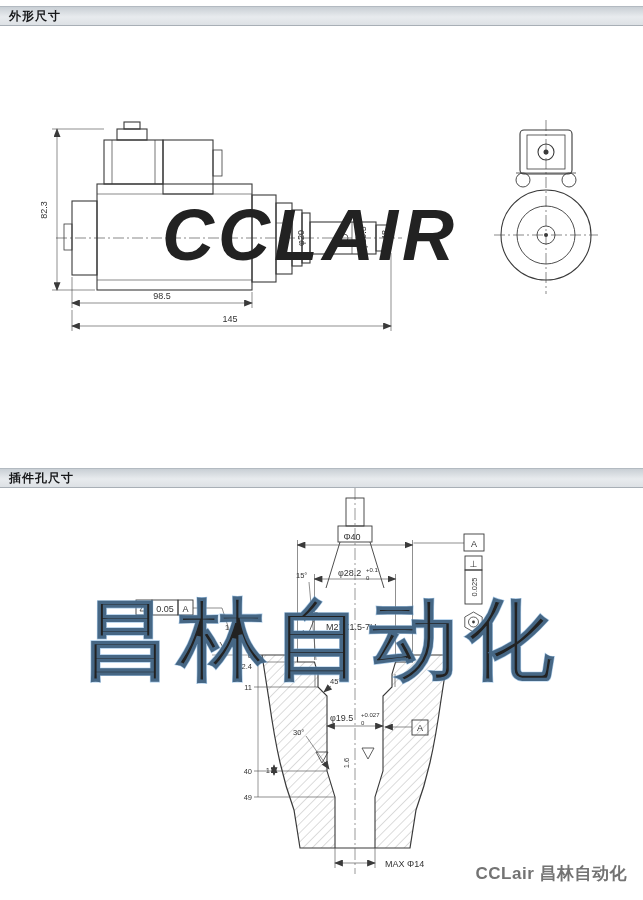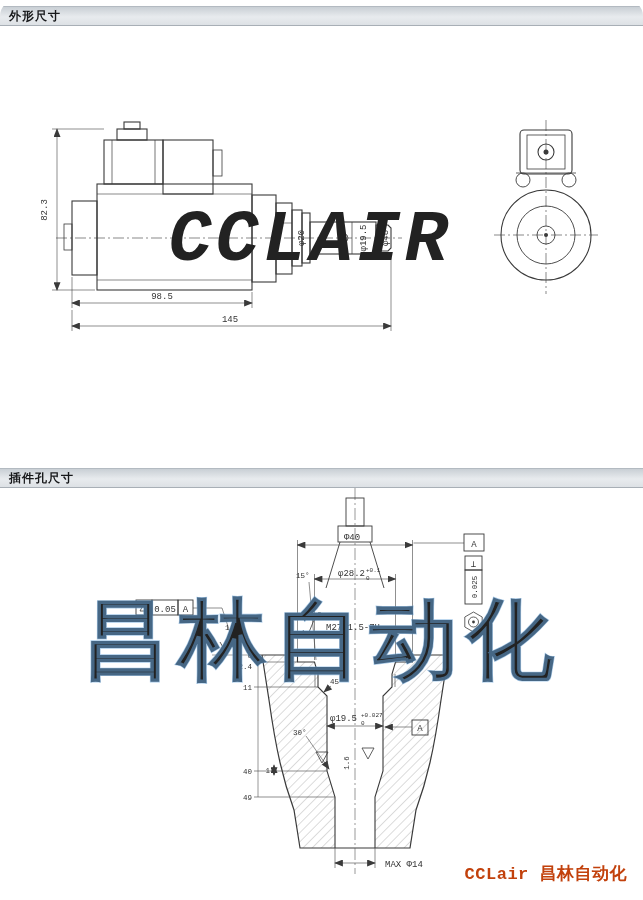--- a/index.html
+++ b/index.html
@@ -1,25 +1,25 @@
 <!DOCTYPE html>
 <html><head>
 <meta charset="utf-8">
 <style>
   html,body{margin:0;padding:0;background:#ffffff;}
   .page{position:relative;width:643px;height:900px;background:#fff;overflow:hidden;
-        font-family:Liberation Mono, monospace;border-radius:16px;}
+        font-family:Liberation Sans, sans-serif;}
   .section-header{position:absolute;left:0;width:643px;height:20px;box-sizing:border-box;
         background:linear-gradient(180deg,#c9cfd5 0%,#e8ebee 55%,#dde1e5 100%);
         border-top:1px solid #b3bac1;border-bottom:1px solid #a8afb6;
         display:flex;align-items:center;padding:0 9px;
         font-size:12px;font-weight:bold;color:#17181a;letter-spacing:1px;}
   .drawing{position:absolute;left:0;width:643px;}
   .footer-logo{position:absolute;top:862px;right:16px;font-size:17px;font-weight:bold;
-        color:#c2410c;letter-spacing:0.5px;z-index:5;}
+        color:#737373;letter-spacing:0.5px;z-index:5;}
   svg text{fill:#222;}
   .dimtxt{font-size:9px;fill:#333;}
   .dimtxt-s{font-size:7.5px;fill:#333;}
   .dimtxt-xs{font-size:6px;fill:#333;}
 </style>
 </head>
 <body>
 
 <div class="page">
 

